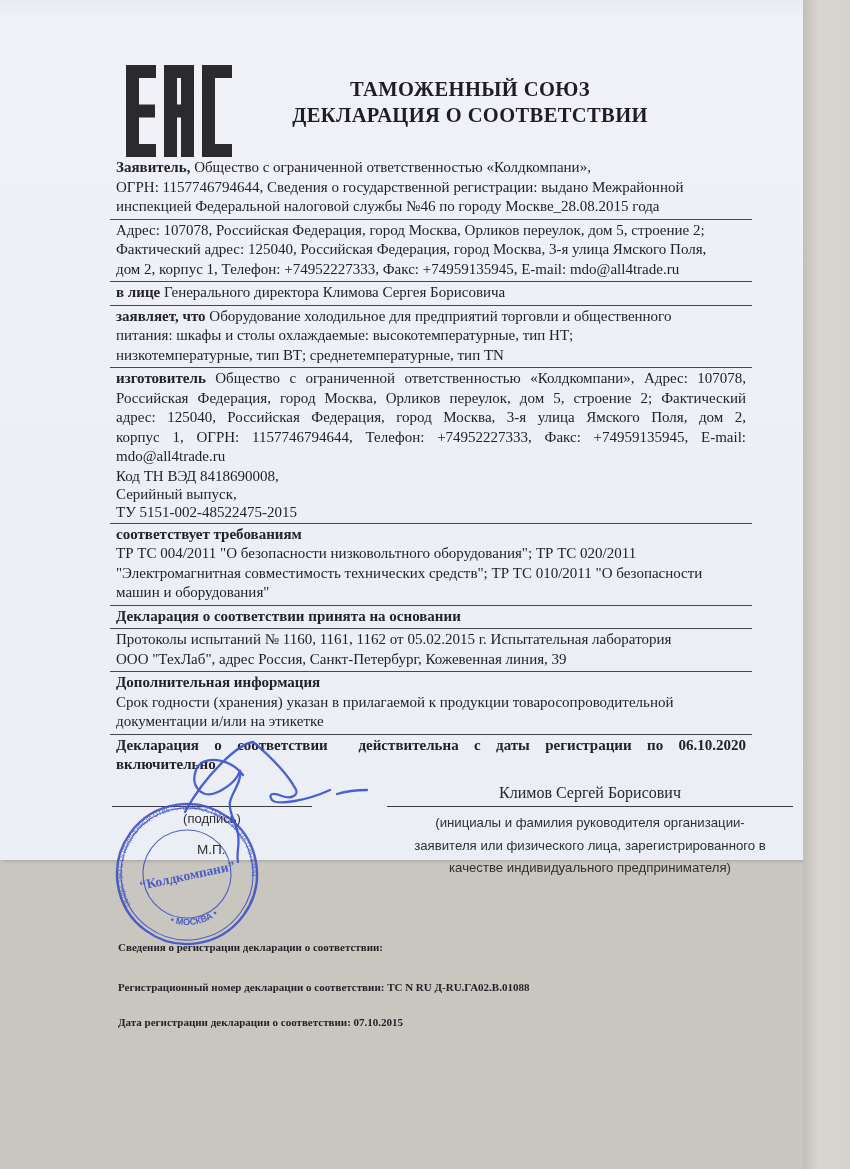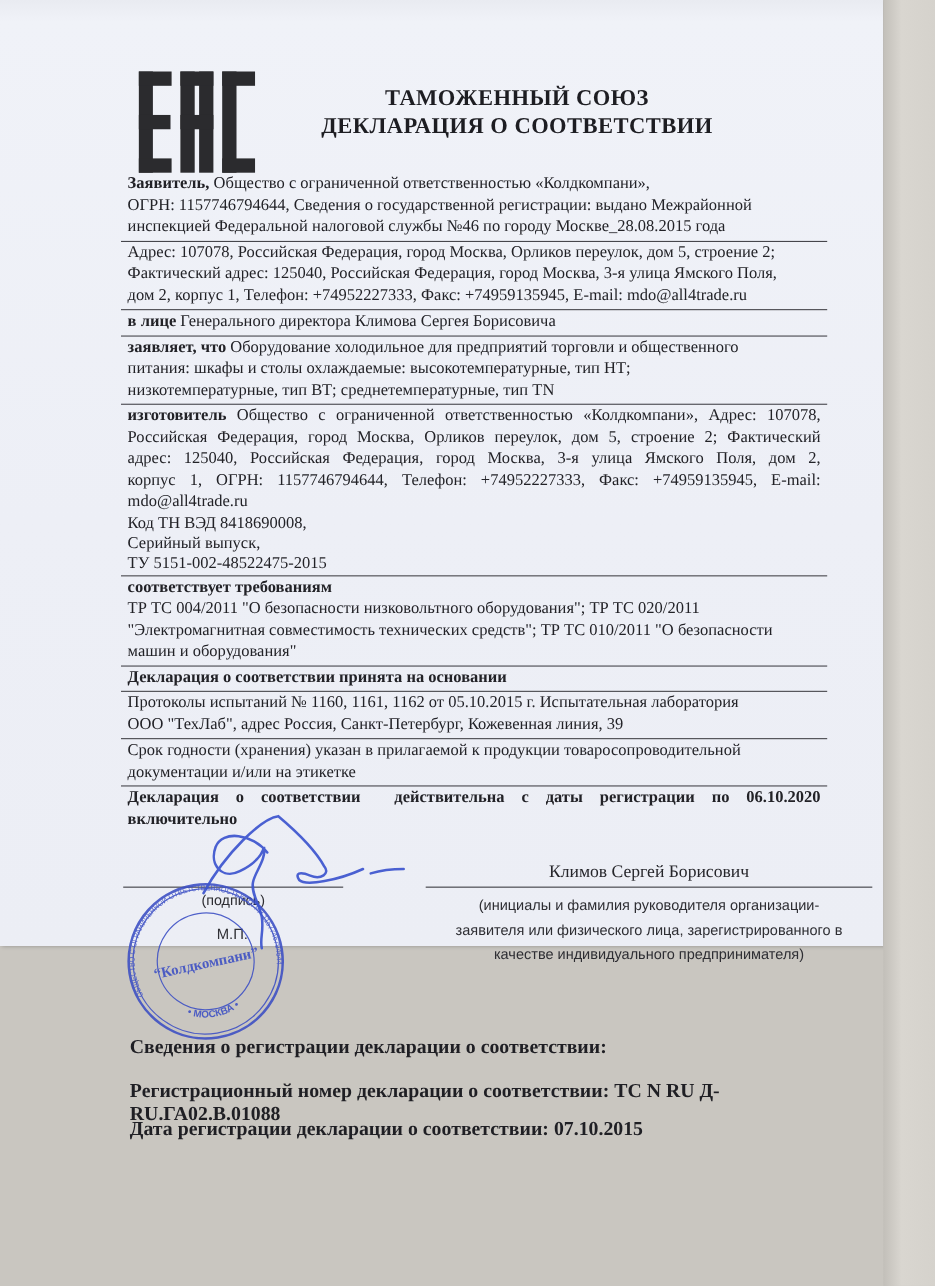--- a/index.html
+++ b/index.html
@@ -31,21 +31,21 @@
   .signatory-name{position:absolute;left:387px;top:784px;width:406px;text-align:center;
          font-size:16px;color:#26262b;}
   .cap{font-family:"Liberation Sans", sans-serif;color:#2e2e33;text-align:center;white-space:pre-line;}
   .cap-left{position:absolute;left:112px;top:811px;width:200px;font-size:13px;}
   .cap-right{position:absolute;left:380px;top:812px;width:420px;font-size:13.2px;line-height:22.5px;}
   .mp{position:absolute;left:197px;top:842px;font-family:"Liberation Sans", sans-serif;
       font-size:13.5px;color:#2f2f34;z-index:1;}
   .stamp{position:absolute;left:114px;top:801px;width:146px;height:146px;z-index:2;opacity:.88;}
   .scribble{position:absolute;left:160px;top:730px;width:220px;height:140px;z-index:3;}
   
-  .reg{position:absolute;left:118px;width:640px;font-weight:bold;font-size:18px;color:#1f1f24;}
+  .reg{position:absolute;left:118px;width:640px;font-weight:bold;font-size:11px;color:#1f1f24;}
   .reg-heading{top:941px;}
   .reg-number{top:981px;}
   .reg-date{top:1016px;}
 </style>
 </head>
 <body>
 
 <div class="paper">
 
   <svg class="eac" viewBox="0 0 106 92" aria-hidden="true">
@@ -109,25 +109,26 @@
       <p>ТР ТС 004/2011 "О безопасности низковольтного оборудования"; ТР ТС 020/2011
 "Электромагнитная совместимость технических средств"; ТР ТС 010/2011 "О безопасности
 машин и оборудования"</p>
     </div>
 
     <div class="block">
       <p><b>Декларация о соответствии принята на основании</b></p>
     </div>
 
     <div class="block">
-      <p>Протоколы испытаний № 1160, 1161, 1162 от 05.10.2015 г. Испытательная лаборатория
+      <p>Протоколы испытаний № 1160, 1161, 1162 от 05.02.2015 г. Испытательная лаборатория
 ООО "ТехЛаб", адрес Россия, Санкт-Петербург, Кожевенная линия, 39</p>
     </div>
 
     <div class="block">
+      <p><b>Дополнительная информация</b></p>
       <p>Срок годности (хранения) указан в прилагаемой к продукции товаросопроводительной
 документации и/или на этикетке</p>
     </div>
 
     <div class="block no-rule just validity">
       <p>Декларация о соответствии  действительна с даты регистрации по 06.10.2020
 включительно</p>
     </div>
 
   </div>

